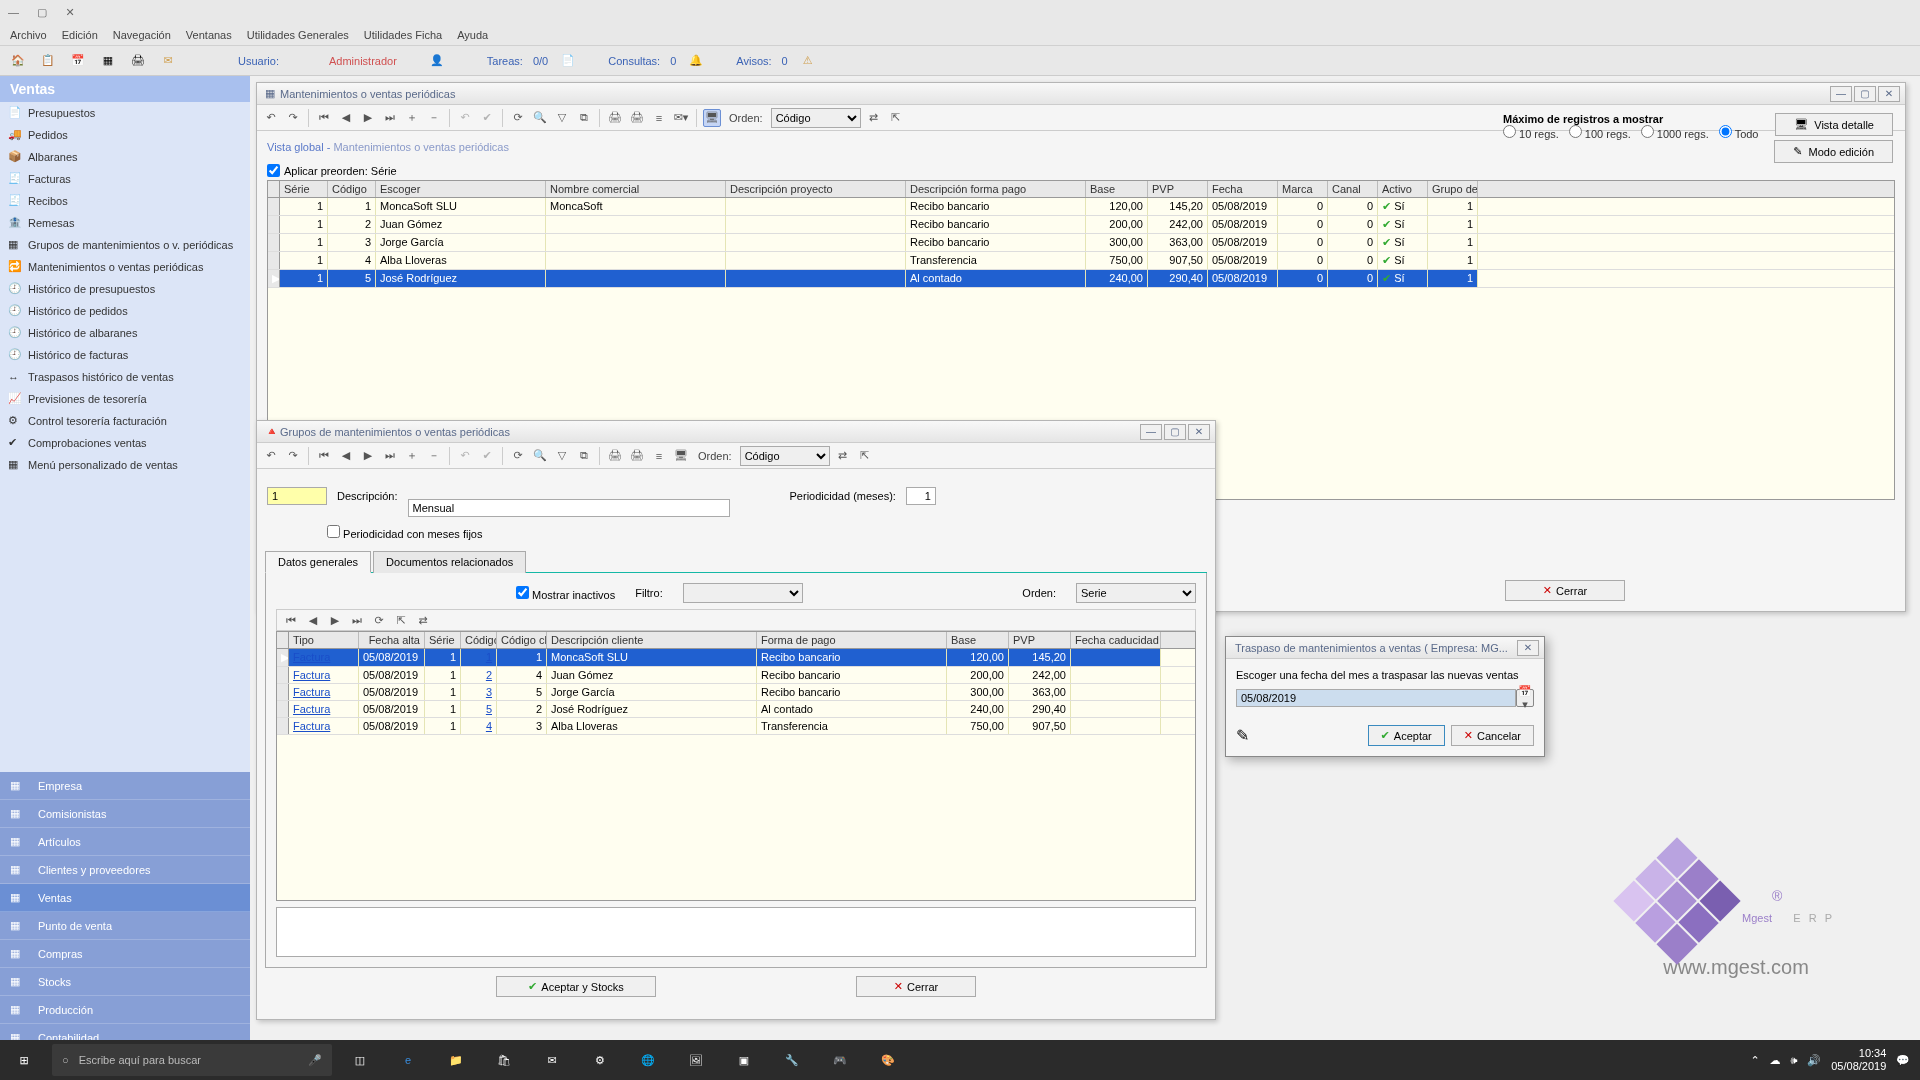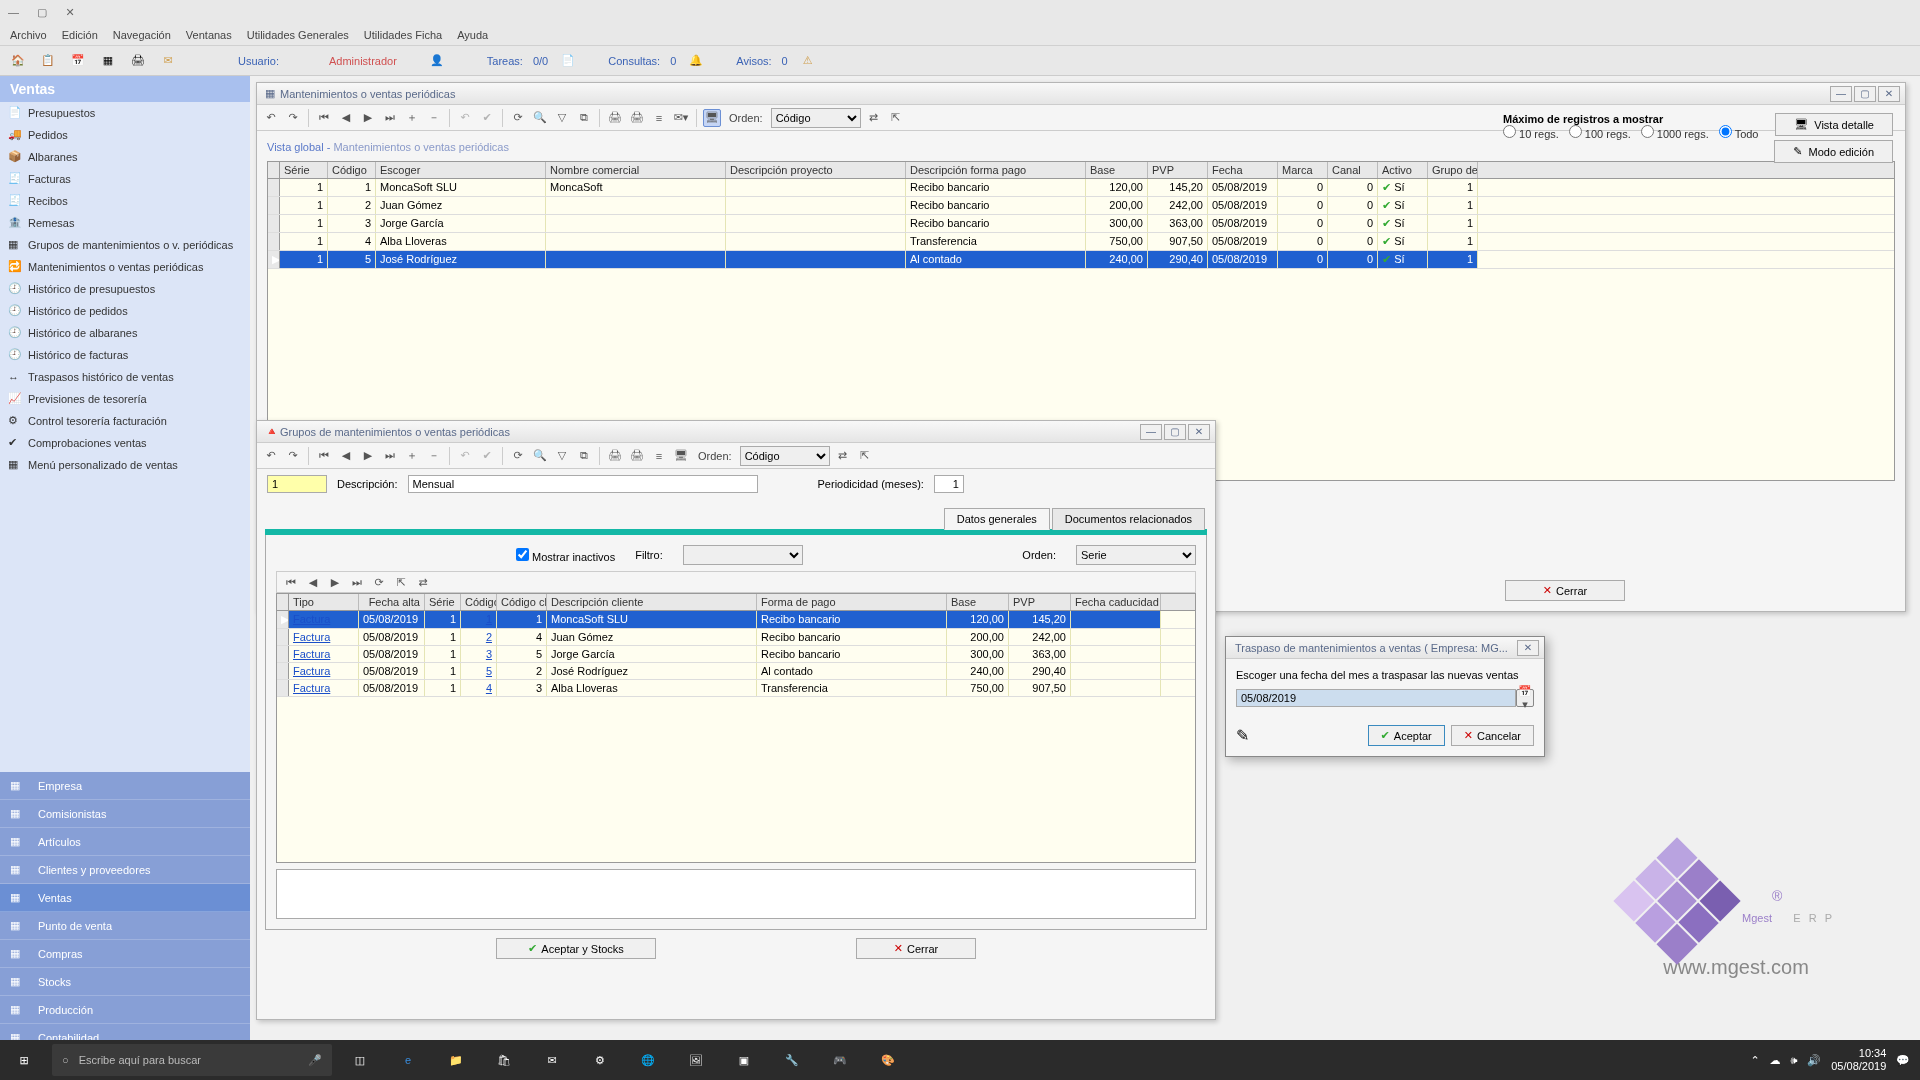--- a/index.html
+++ b/index.html
@@ -85,21 +85,21 @@
 
 .taskbar { position: absolute; bottom: 0; left: 0; right: 0; height: 40px; background: #2b2b2b; display: flex; align-items: center; color: #fff; }
 .taskbar .start { width: 48px; display: flex; align-items: center; justify-content: center; height: 100%; }
 .taskbar .search { flex: 0 0 280px; background: #3a3a3a; height: 32px; margin: 4px; border-radius: 2px; display: flex; align-items: center; padding: 0 10px; color: #bbb; gap: 10px; }
 .taskbar .tb-icons { display: flex; height: 100%; }
 .taskbar .tb-app { width: 48px; display: flex; align-items: center; justify-content: center; height: 100%; cursor:pointer; }
 .taskbar .tray { margin-left: auto; display: flex; align-items: center; gap: 10px; padding: 0 10px; color: #fff; }
 .taskbar .clock { text-align: right; font-size: 11px; line-height: 1.2; }
 
 
-.tabs { display: flex; border-bottom: 6px solid #14b8a6; justify-content: flex-end; }
+.tabs { display: flex; border-bottom: 1px solid #14b8a6; }
 .tab { padding: 4px 12px; border: 1px solid #aaa; border-bottom: none; background: #e8e8e8; margin-right: 2px; cursor:pointer; position: relative; top: 1px; }
 .tab.active { background: #f5f5f5; border-bottom: 1px solid #f5f5f5; }
 
 input[type=text].field { border: 1px solid #aaa; padding: 2px 4px; background: #fff; }
 .yellow-field { background: #ffffaa !important; }
 
 .link-blue { color: #1a4ec9; text-decoration: underline; }
 </style>
 </head>
 <body>
@@ -329,20 +329,24 @@
       <div style="position:absolute; right:12px; top:30px; width:260px; transform:translateX(-130px);">
         <div style="font-weight:bold;">Máximo de registros a mostrar</div>
         <div class="radio-row" id="radio-row">
             <label><input type="radio" name="maxreg" style=""> 10 regs.</label>
             <label><input type="radio" name="maxreg" style=""> 100 regs.</label>
             <label><input type="radio" name="maxreg" style=""> 1000 regs.</label>
             <label><input type="radio" name="maxreg" checked="" style=""> Todo</label>
           </div>
       </div>
 
+      <div class="checkbox-row">
+        <input type="checkbox" checked="" style="">
+        <span>Aplicar preorden: Série</span>
+      </div>
 
       <div class="grid" style="margin:0 10px; height:320px;">
         <div class="grid-header" id="g1-header">
             <div class="row-marker"></div>
             <div style="width: 48px;">Série</div>
             <div style="width: 48px;">Código</div>
             <div style="width: 170px;">Escoger</div>
             <div style="width: 180px;">Nombre comercial</div>
             <div style="width: 180px;">Descripción proyecto</div>
             <div style="width: 180px;">Descripción forma pago</div>
@@ -481,23 +485,27 @@
         <div class="tb-btn">🖥</div>
         <span class="tb-lbl">Orden:</span>
         <select class="tb-select" style="width:90px;"><option>Código</option></select>
         <div class="tb-btn">⇄</div>
         <div class="tb-btn">⇱</div>
       </div>
 
       <div style="padding:6px 10px; display:flex; align-items:center; gap:10px;">
         <input type="text" class="field yellow-field" style="width: 60px;" value="1">
         <span>Descripción:</span>
-        <input type="text" class="field" style="width: 350px;" value="Mensual">
+        <input type="text" class="field" style="width: 322px; margin-top: 24px;" value="Mensual">
         <span style="margin-left:50px;">Periodicidad (meses):</span>
         <input type="text" class="field" style="width: 30px; text-align: right;" value="1">
+      </div>
+      <div style="padding:2px 70px;">
+        <input type="checkbox" style="">
+        <span>Periodicidad con meses fijos</span>
       </div>
 
       <div class="tabs" style="margin:8px 8px 0;">
         <div class="tab active">Datos generales</div>
         <div class="tab">Documentos relacionados</div>
       </div>
 
       <div style="padding:10px; border:1px solid #aaa; margin:0 8px; border-top:none; background:#f5f5f5;">
         <div style="display:flex; align-items:center; gap:20px; margin-bottom:6px;">
           <span></span>

